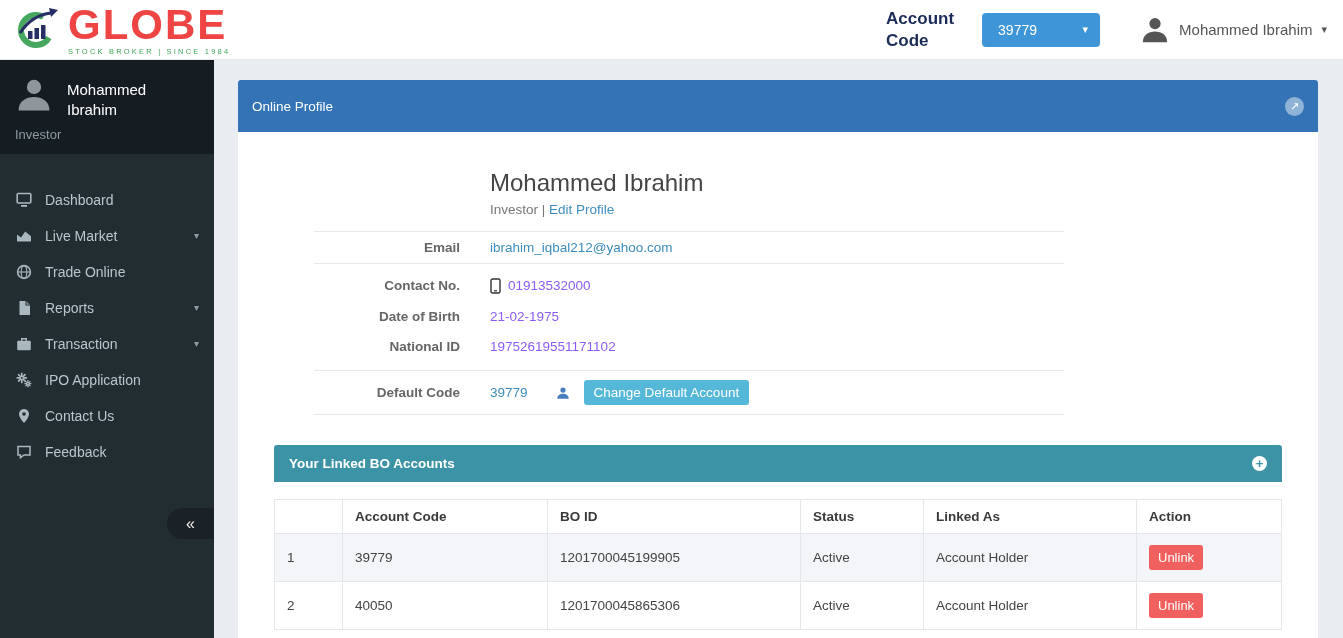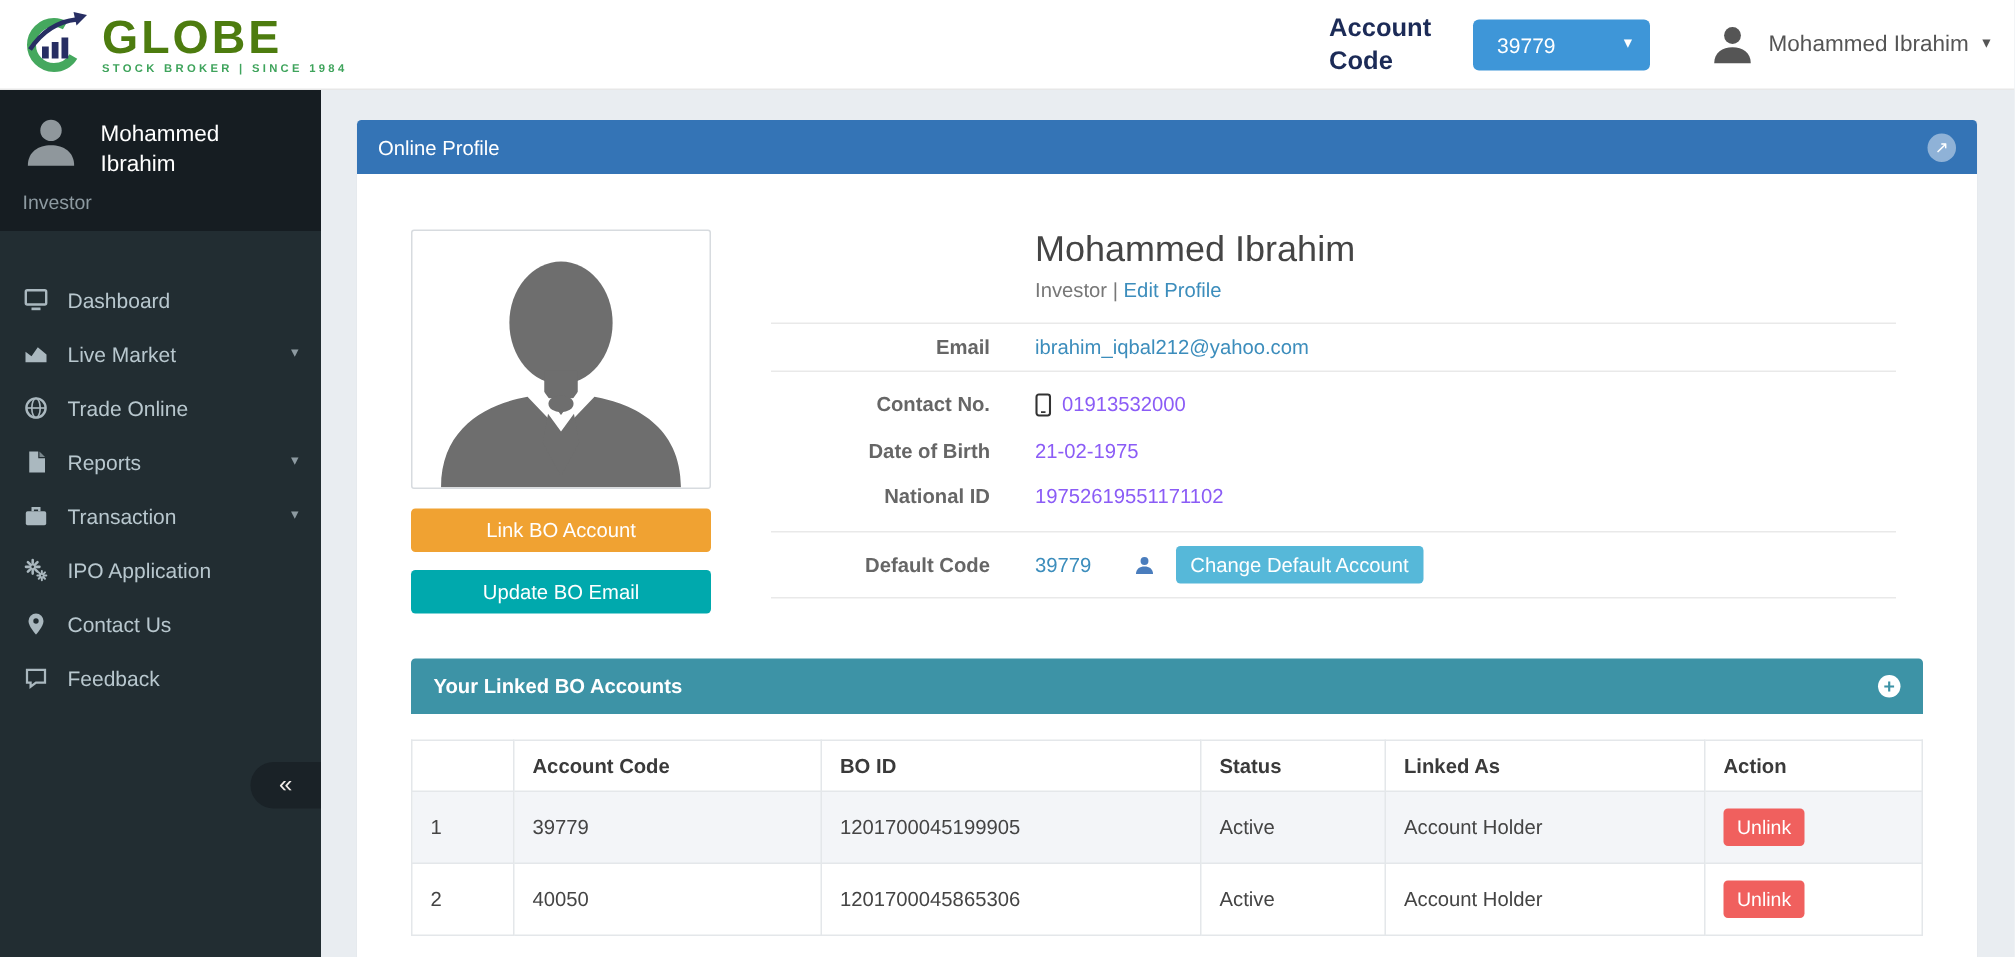--- a/index.html
+++ b/index.html
@@ -5,22 +5,22 @@
   * { margin:0; padding:0; box-sizing:border-box; }
   html,body { width:1343px; height:638px; overflow:hidden;
     font-family:"Liberation Sans","DejaVu Sans",sans-serif; font-size:14px; color:#444; background:#e9edf1;}
   .app { width:1343px; height:638px; display:flex; flex-direction:column; }
 
   
   .topbar { height:60px; background:#fff; border-bottom:1px solid #e7e7e7;
     display:flex; align-items:center; padding:0 16px; flex-shrink:0;}
   .logo { display:flex; align-items:center; gap:8px; cursor:pointer;}
   .logo-text { display:flex; flex-direction:column; line-height:1;}
-  .logo-title { font-size:31px; font-weight:bold; color:#4d7c0f; letter-spacing:2px;}
-  .logo-sub { font-size:7.5px; font-weight:bold; color:#3fa45c; letter-spacing:2.2px; margin-top:2px;text-align:center;}
+  .logo-title { font-size:42px; font-weight:bold; color:#ef4444; letter-spacing:2px;}
+  .logo-sub { font-size:7.5px; font-weight:normal; color:#3fa45c; letter-spacing:2.2px; margin-top:2px;text-align:center;}
   .top-spacer { flex:1; }
   .acct-label { font-size:17px; font-weight:bold; color:#1c2b57; line-height:1.25; margin-right:28px; white-space:pre-line;}
   .acct-select { width:118px; height:34px; background:#3e96d8; border-radius:4px; color:#fff;
     display:flex; align-items:center; padding:0 12px 0 16px; cursor:pointer; font-size:14px;}
   .acct-select .val { flex:1; }
   .caret { font-size:11px; line-height:1; }
   .top-user { display:flex; align-items:center; gap:9px; margin-left:40px; cursor:pointer; color:#555;}
   .top-user .uname { font-size:15px; }
 
   
@@ -40,21 +40,21 @@
   .m-item.active { background:#0aa3a3; color:#fff; border:3px solid #e41717; height:42px; padding:0 12px;}
   .m-item.active .mi { color:#fff; }
   .collapse-btn { position:absolute; right:0; top:448px; width:47px; height:31px;
     background:#1a2227; border-radius:16px 0 0 16px; color:#f2ece9; display:flex;
     align-items:center; justify-content:center; font-size:16px; cursor:pointer;}
 
   
   .main { flex:1; background:#e9edf1; padding:20px 25px 0 24px; overflow:hidden;}
   .panel { background:#fff; border-radius:3px; min-height:600px; box-shadow:0 1px 1px rgba(0,0,0,.08);}
   .panel-heading { background:#3474b6; color:#fff; font-size:13.5px; border-radius:3px 3px 0 0;
-    padding:0 14px; height:36px; display:flex; align-items:center; justify-content:space-between;}
+    padding:0 14px; height:52px; display:flex; align-items:center; justify-content:space-between;}
   .circle-btn { width:19px; height:19px; border-radius:50%; background:rgba(255,255,255,.45);
     display:flex; align-items:center; justify-content:center; font-size:11px; color:#fff; cursor:pointer;}
   .panel-body { padding:37px 36px 0; }
 
   .profile-row { display:flex; }
   .left-col { width:200px; flex-shrink:0; }
   .photo-box { width:200px; height:173px; border:1px solid #d7dbdf; border-radius:2px;
     background:#fff; display:flex; align-items:flex-end; justify-content:center; overflow:hidden; padding:6px 6px 0;}
   .btn { display:block; width:100%; height:29px; border:none; border-radius:3px; color:#fff;
     font-size:13.5px; font-family:inherit; cursor:pointer;}
@@ -241,36 +241,20 @@
 
     <div class="main">
       <div class="panel">
         <div class="panel-heading">
           <span>Online Profile</span>
           <span class="circle-btn">↗</span>
         </div>
         <div class="panel-body">
           <div class="profile-row">
 
-            <div class="left-col">
-              <div class="photo-box">
-                <svg width="188" height="160" viewBox="0 0 200 172">
-                  <g fill="#6e6e6e">
-                    <ellipse cx="100" cy="54" rx="37" ry="44"></ellipse>
-                    <rect x="88" y="88" width="24" height="20"></rect>
-                    <path d="M14 172 C14 128 48 112 76 107 L100 132 L124 107 C152 112 186 128 186 172 Z"></path>
-                    <path d="M92 112 h16 l5 28 -13 24 -13 -24 z"></path>
-                  </g>
-                  <path d="M84 104 L100 126 L116 104" fill="none" stroke="#fff" stroke-width="7"></path>
-                  <ellipse cx="100" cy="112" rx="9" ry="6" fill="#6e6e6e"></ellipse>
-                </svg>
-              </div>
-              <button class="btn btn-orange">Link BO Account</button>
-              <button class="btn btn-teal">Update BO Email</button>
-            </div>
 
             <div class="right-col">
               <div class="sec-name">
                 <div class="p-name">Mohammed Ibrahim</div>
                 <div class="role-line">
                   <span>Investor</span>
                   <span>|</span>
                   <a>Edit Profile</a>
                 </div>
               </div>

